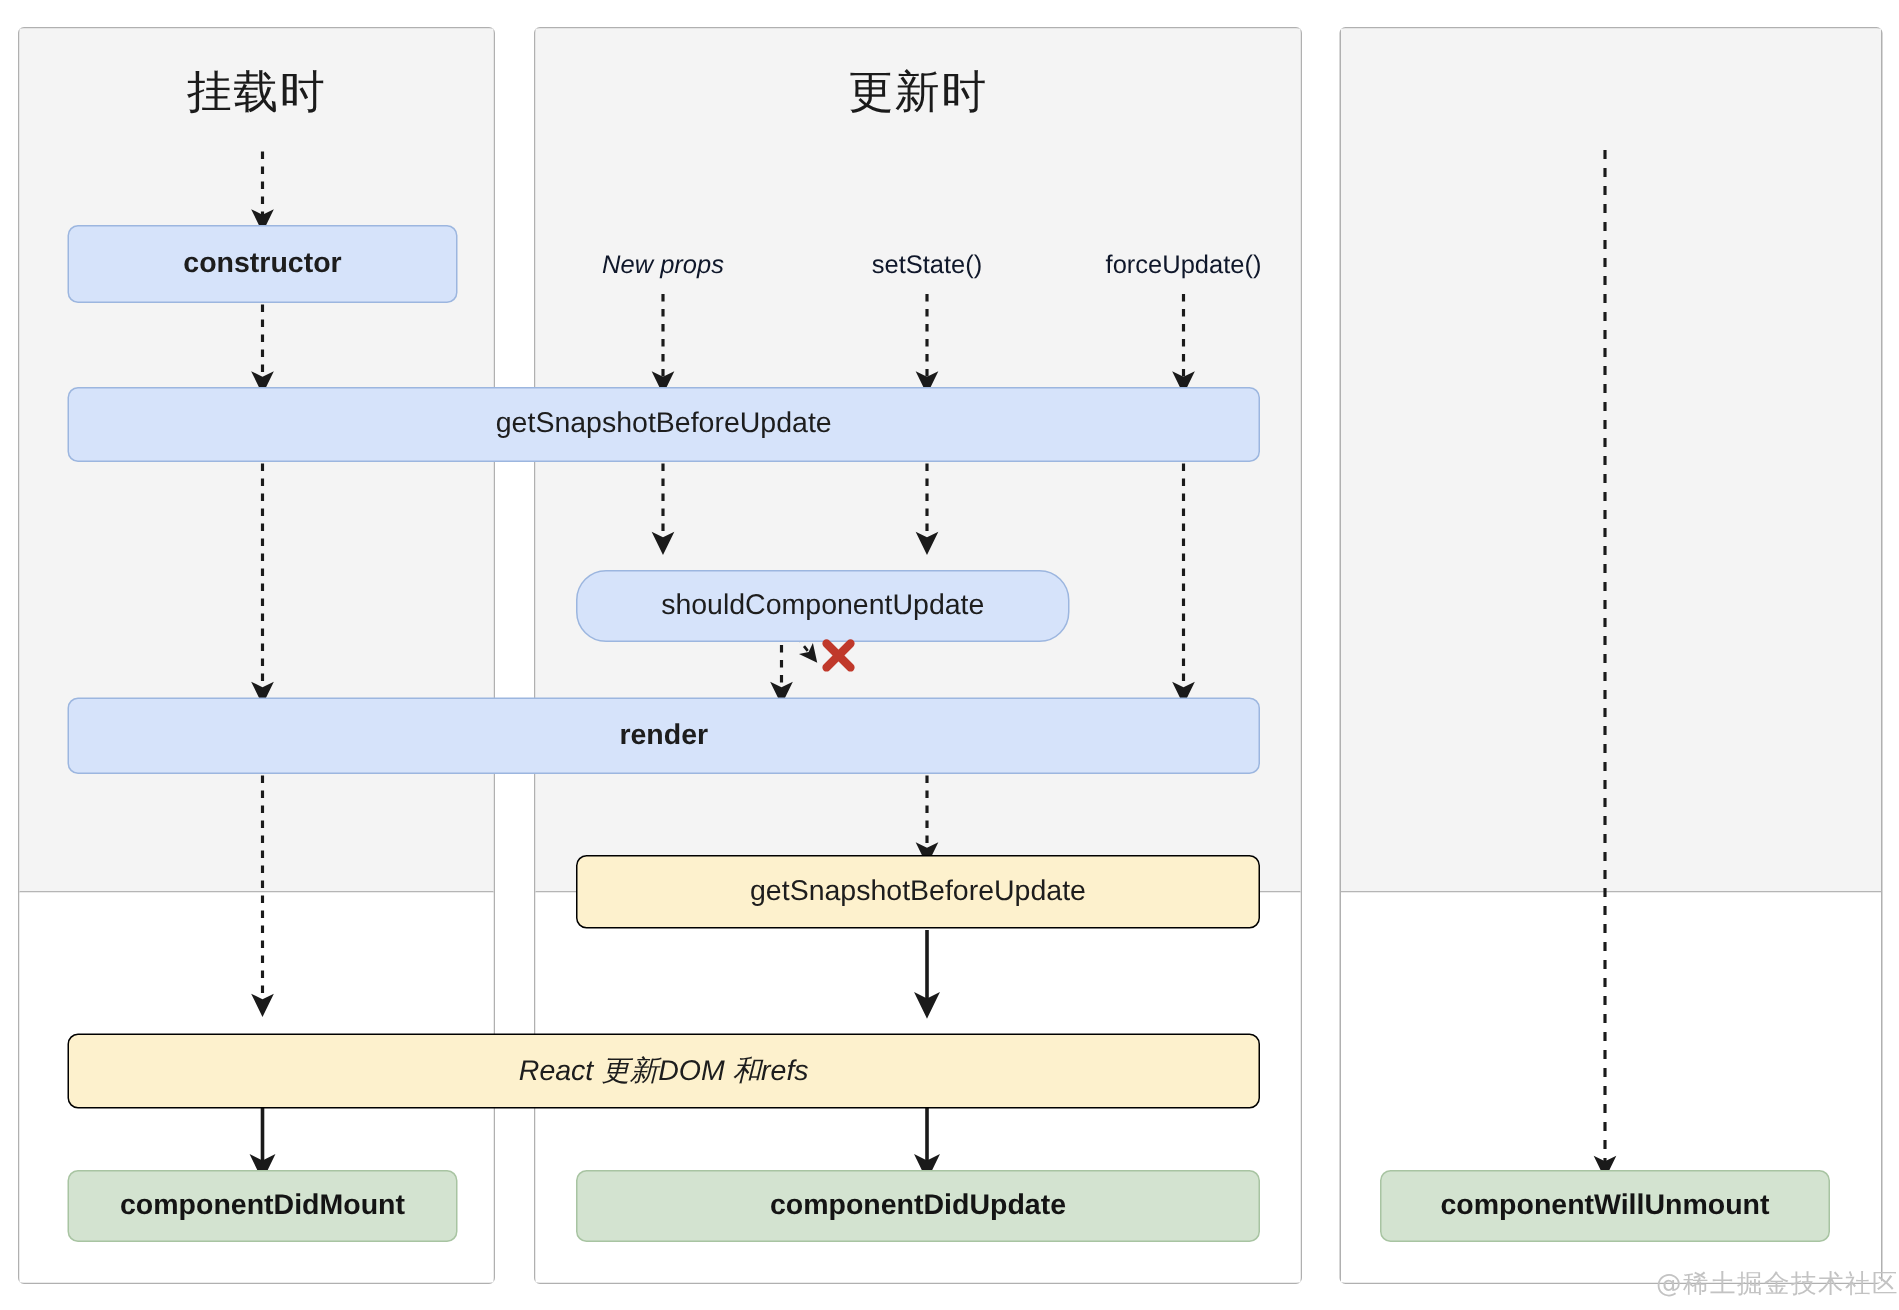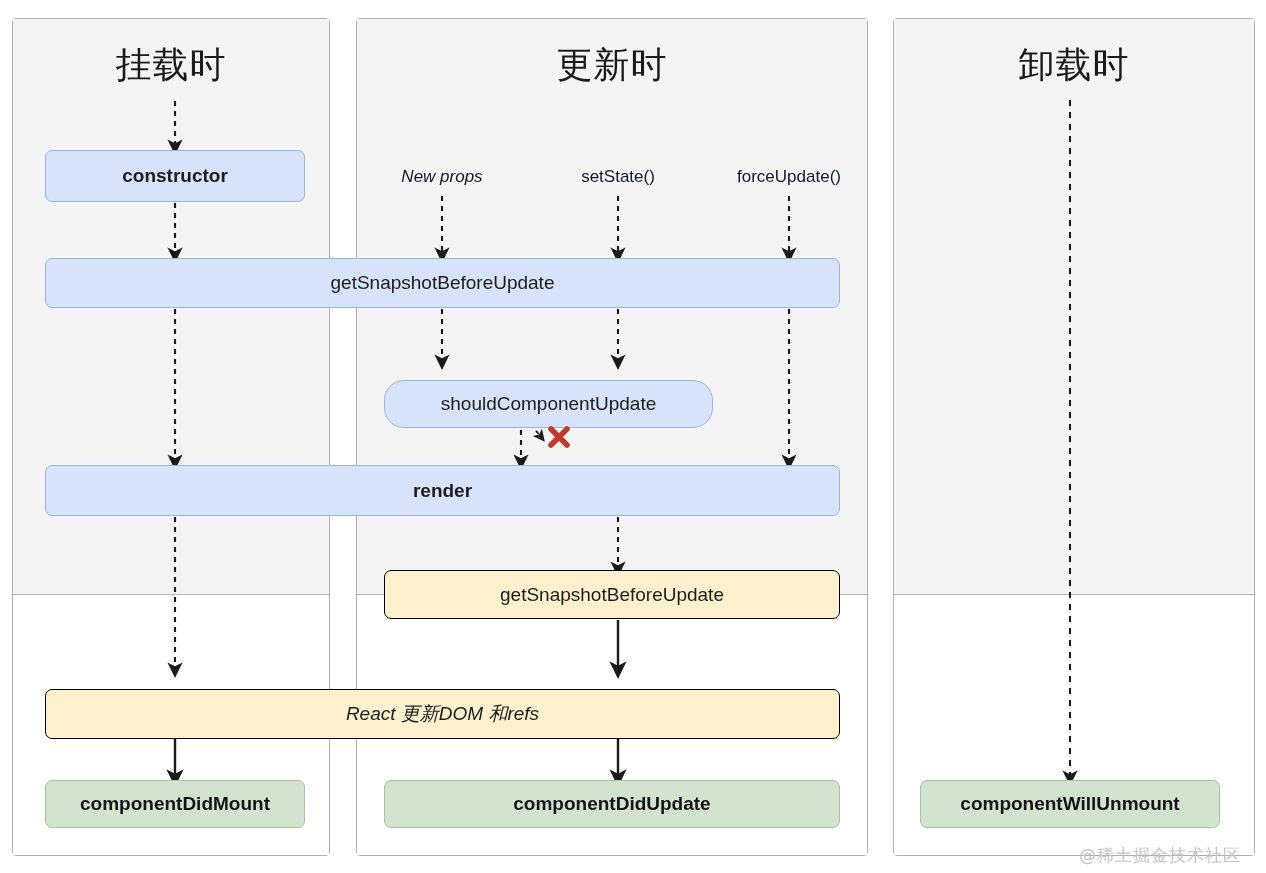--- a/index.html
+++ b/index.html
@@ -58,21 +58,21 @@
   #col-mount   { left: 12px;  top: 18px; width: 318px; height: 838px; }
   #col-update  { left: 356px; top: 18px; width: 512px; height: 838px; }
   #col-unmount { left: 893px; top: 18px; width: 362px; height: 838px; }
 
   .col-title {
     position: absolute;
     left: 0;
     right: 0;
     top: 22px;
     text-align: center;
-    font-size: 36px;
+    font-size: 30px;
     color: #1b1b1b;
     font-family: "DejaVu Sans", "Liberation Sans", sans-serif;
     letter-spacing: 1px;
     z-index: 6;
   }
 
   
   .lbox {
     position: absolute;
     box-sizing: border-box;
@@ -117,21 +117,21 @@
   
   .conn {
     position: absolute;
     z-index: 3;
   }
   .conn svg { display: block; overflow: visible; }
 
   
   #watermark {
     position: absolute;
-    right: 25px;
+    right: 0;
     bottom: 6px;
     font-size: 17px;
     color: #c3c3c3;
     font-family: "DejaVu Sans", "Liberation Sans", sans-serif;
     letter-spacing: 1px;
     z-index: 9;
     white-space: nowrap;
   }
 </style>
 </head>
@@ -150,21 +150,20 @@
 
   <div class="column" id="col-update">
     <div class="col-top-fill" style="height:576px;"></div>
     <div class="col-bottom-fill" style="top:576px;"></div>
     <div class="col-title">更新时</div>
   </div>
 
   <div class="column" id="col-unmount">
     <div class="col-top-fill" style="height:576px;"></div>
     <div class="col-bottom-fill" style="top:576px;"></div>
-    <div class="col-title">卸载时</div>
   </div>
 
   <div class="conn" style="left:0;top:0;width:1266px;height:873px;">
     <svg width="1266" height="873" viewBox="0 0 1266 873">
       <defs>
         <marker id="ah" markerWidth="9" markerHeight="9" refX="4.2" refY="4.2" orient="auto" markerUnits="strokeWidth">
           <path d="M0.6,0.6 L8.0,4.2 L0.6,7.8 L2.4,4.2 Z" fill="#1a1a1a"></path>
         </marker>
         <marker id="ah-sm" markerWidth="8" markerHeight="8" refX="3.8" refY="3.8" orient="auto" markerUnits="strokeWidth">
           <path d="M0.5,0.5 L7.2,3.8 L0.5,7.1 L2.1,3.8 Z" fill="#1a1a1a"></path>

